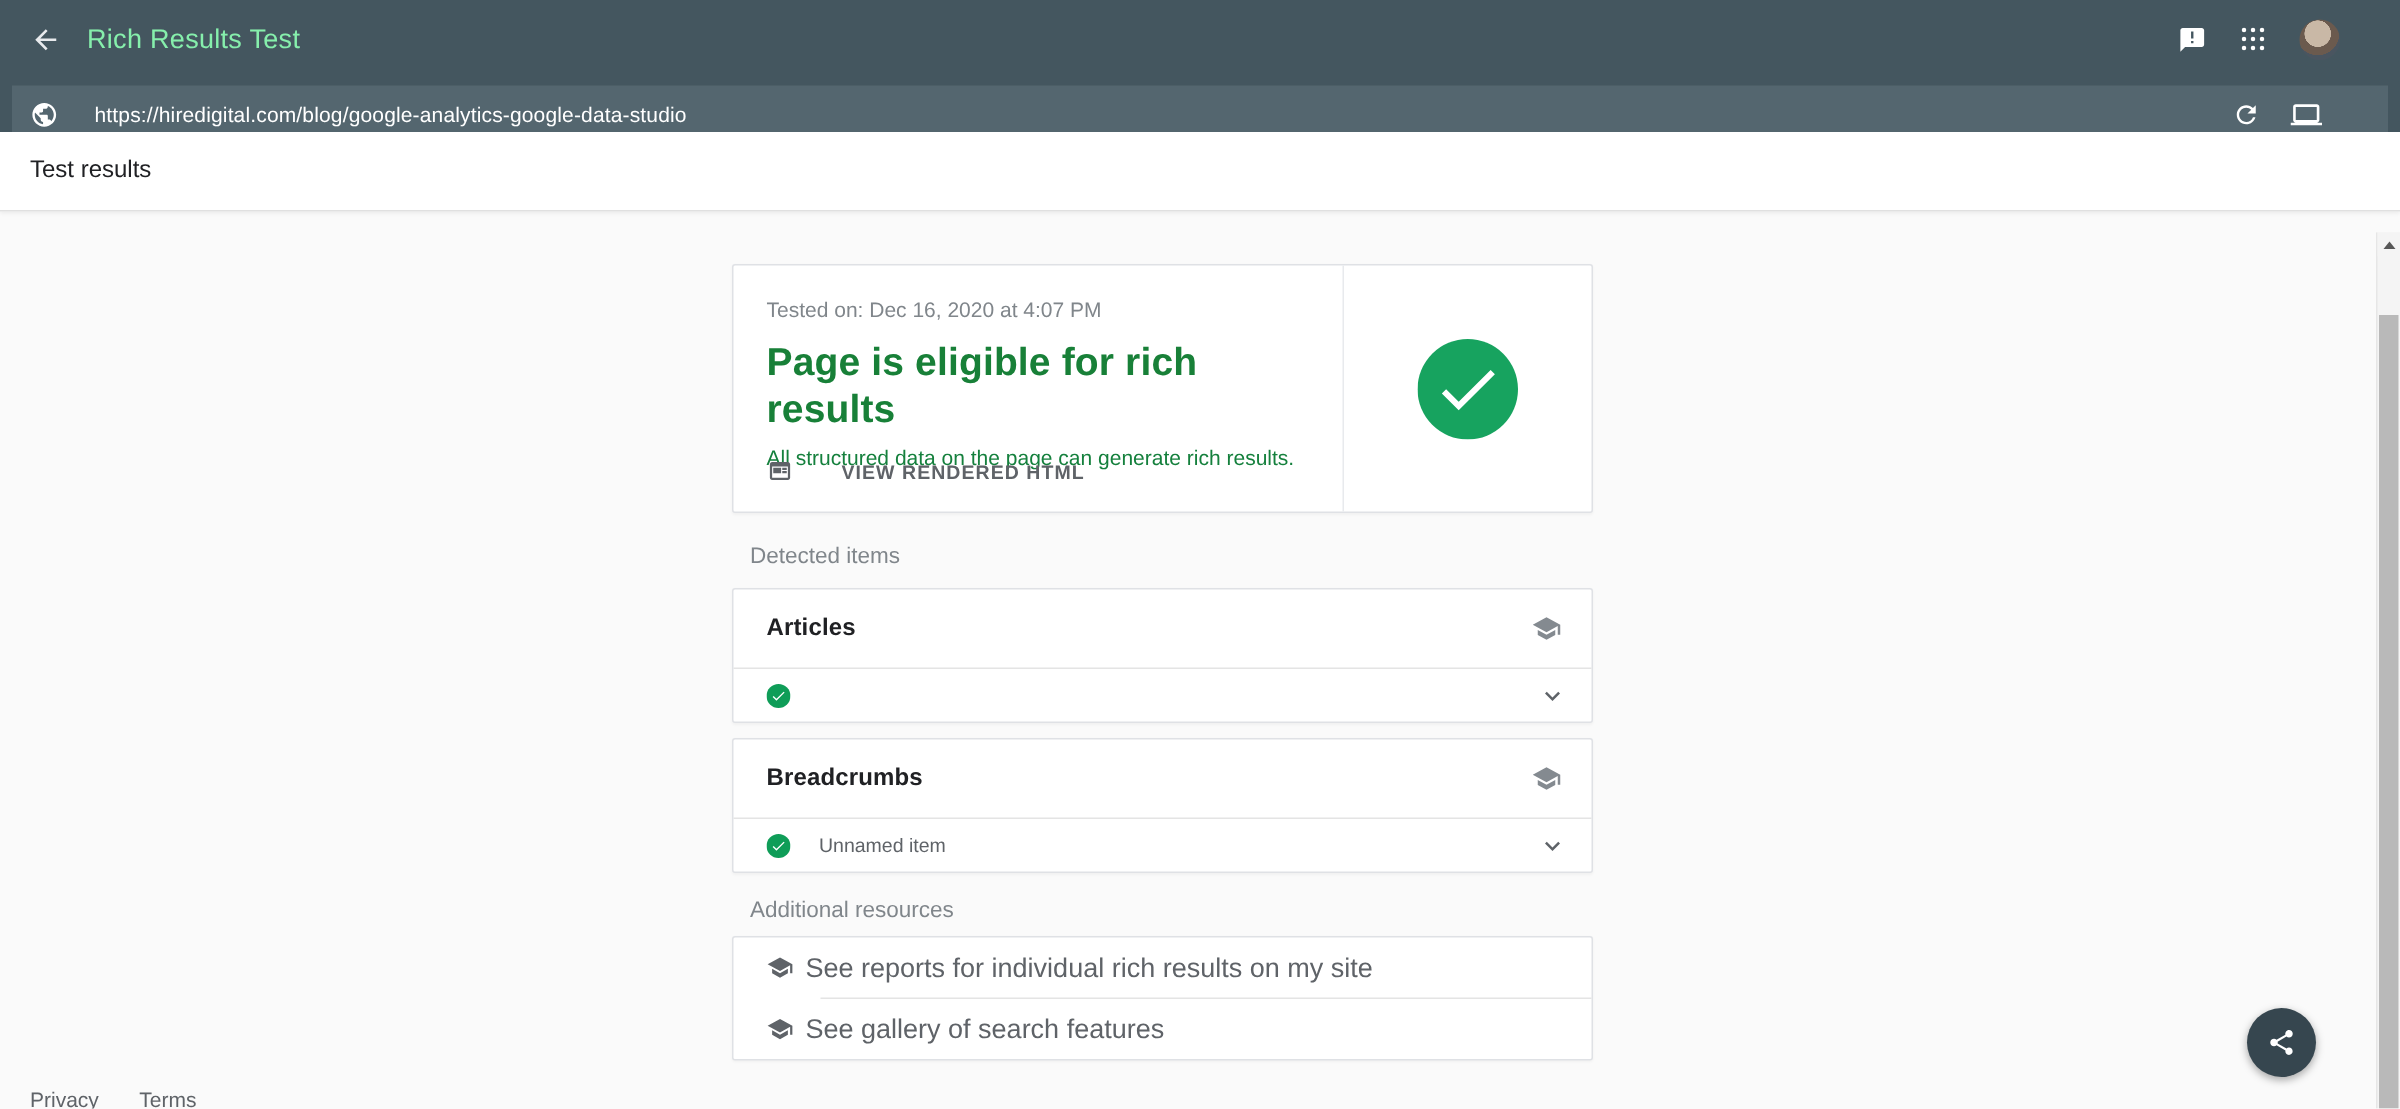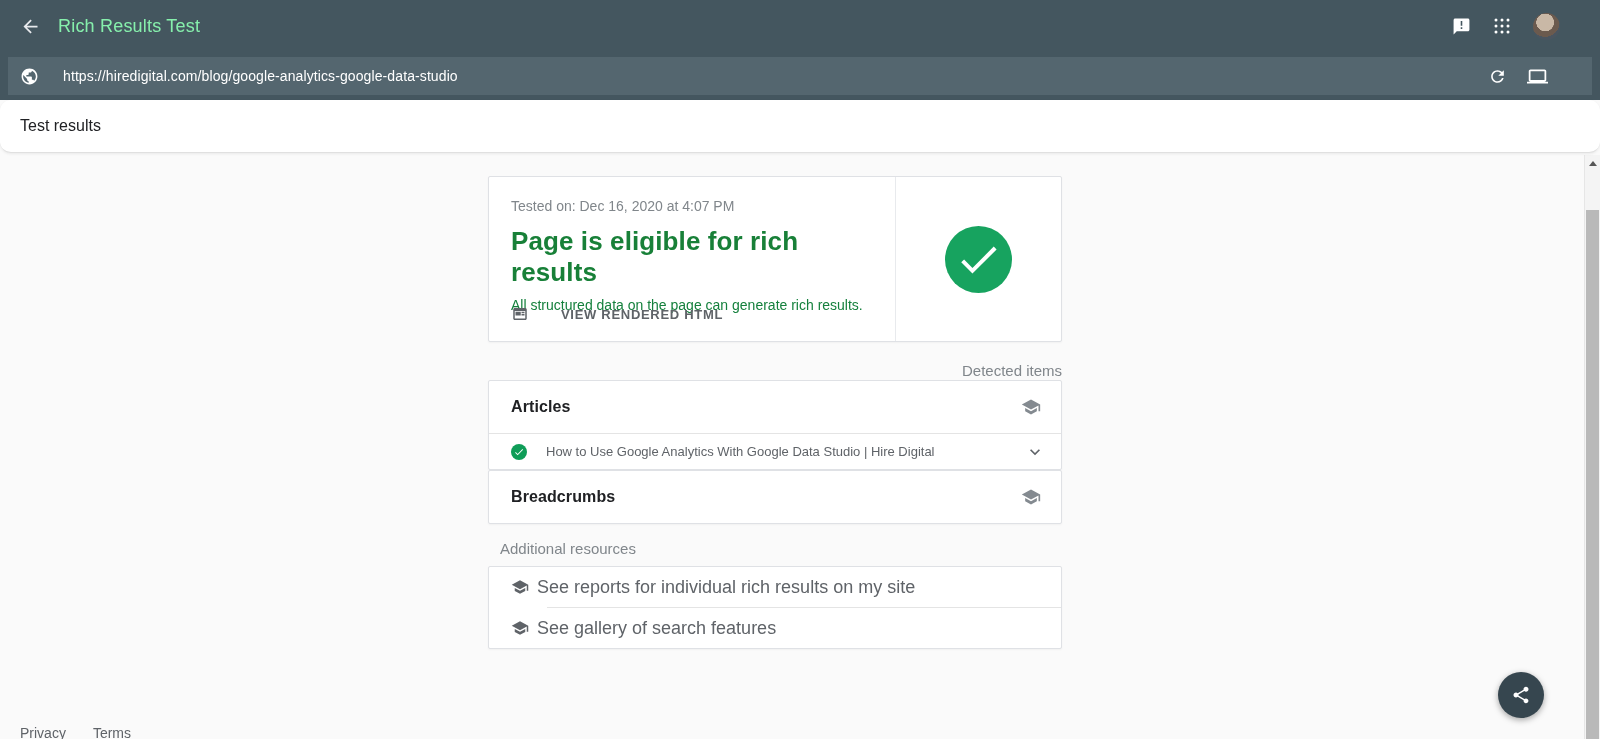--- a/index.html
+++ b/index.html
@@ -36,25 +36,25 @@
   .urlpanel {
     position:absolute; left:8px; right:8px; top:5px; height:38px;
     background:#54666f; display:flex; align-items:center;
   }
   .urlpanel .globe { margin-left:12px; }
   .urltext { color:#ffffff; font-size:14px; margin-left:24px; letter-spacing:.1px; }
   .urlpanel .spacer { flex:1; }
   .urlpanel .right { display:flex; align-items:center; gap:20px; margin-right:44px; }
   
   .resultsbar {
-    position:absolute; top:100px; left:0; width:1600px; height:53px;
+    position:absolute; top:88px; left:0; width:1600px; height:53px;
     background:#ffffff; border-bottom:1px solid #e0e0e0;
     box-shadow:0 1px 3px rgba(0,0,0,.07);
     display:flex; align-items:center; padding-left:20px;
-    font-size:16px; color:#202124; z-index:2;border-radius:11px;
+    font-size:16px; color:#202124; z-index:2;
   }
   
   .column { position:absolute; left:488px; top:176px; width:574px; }
   .card {
     background:#ffffff; border:1px solid #dfe1e5; border-radius:2px;
     box-shadow:0 1px 2px rgba(0,0,0,.04);
   }
   
   .result-card { position:relative; height:166px; margin-bottom:20px; }
   .result-main { position:absolute; left:0; top:0; right:166px; bottom:0; padding:21px 22px; }
@@ -69,24 +69,24 @@
   .view-link span {
     font-size:13px; color:#5f6368; font-weight:600; letter-spacing:.7px;margin-left:20px;
   }
   .result-status {
     position:absolute; right:0; top:0; bottom:0; width:166px;
     border-left:1px solid #e8eaed;
     display:flex; align-items:center; justify-content:center;
   }
   
   .section-label { font-size:15px; color:#80868b; padding-left:12px; height:18px; }
-  .label-detected { margin-bottom:0;text-align:right; }
+  .label-detected { margin-bottom:12px; }
   .label-resources { margin-top:16px; margin-bottom:8px; }
   
-  .group-card { margin-bottom:0; }
+  .group-card { margin-bottom:10px; }
   .group-header {
     height:52px; display:flex; align-items:center; padding:0 20px 0 22px;
   }
   .group-title { font-size:16px; font-weight:600; color:#202124; letter-spacing:.1px; }
   .group-header .spacer { flex:1; }
   .item-row {
     height:36px; border-top:1px solid #e4e4e4;
     display:flex; align-items:center; padding-left:22px; cursor:pointer;
   }
   .item-text { font-size:13px; color:#5f6368; margin-left:19px; }
@@ -218,34 +218,44 @@
       <span class="spacer"></span>
       <svg width="20" height="20" viewBox="0 0 24 24">
           <path fill="#848a90" d="M5 13.18v4L12 21l7-3.82v-4L12 17l-7-3.82zM12 3L1 9l11 6 9-4.91V17h2V9L12 3z"></path>
         </svg>
     </div>
     <div class="item-row">
       <svg width="16" height="16" viewBox="0 0 24 24">
         <circle cx="12" cy="12" r="12" fill="#0f9d58"></circle>
         <path fill="#ffffff" transform="translate(12,12) scale(0.68) translate(-12,-12)" d="M9 16.17L4.83 12l-1.42 1.41L9 19 21 7l-1.41-1.41z"></path>
       </svg>
-      <span class="item-text">How to Use Google Analytics With Google Data Studio | Hire Digital</span>
       <span class="spacer"></span>
       <svg class="chev" width="20" height="20" viewBox="0 0 24 24">
           <path fill="#5f6368" d="M16.59 8.59L12 13.17 7.41 8.59 6 10l6 6 6-6z"></path>
         </svg>
     </div>
   </section>
 
   <section class="card group-card">
     <div class="group-header">
       <span class="group-title">Breadcrumbs</span>
       <span class="spacer"></span>
       <svg width="20" height="20" viewBox="0 0 24 24">
           <path fill="#848a90" d="M5 13.18v4L12 21l7-3.82v-4L12 17l-7-3.82zM12 3L1 9l11 6 9-4.91V17h2V9L12 3z"></path>
+        </svg>
+    </div>
+    <div class="item-row">
+      <svg width="16" height="16" viewBox="0 0 24 24">
+        <circle cx="12" cy="12" r="12" fill="#0f9d58"></circle>
+        <path fill="#ffffff" transform="translate(12,12) scale(0.68) translate(-12,-12)" d="M9 16.17L4.83 12l-1.42 1.41L9 19 21 7l-1.41-1.41z"></path>
+      </svg>
+      <span class="item-text">Unnamed item</span>
+      <span class="spacer"></span>
+      <svg class="chev" width="20" height="20" viewBox="0 0 24 24">
+          <path fill="#5f6368" d="M16.59 8.59L12 13.17 7.41 8.59 6 10l6 6 6-6z"></path>
         </svg>
     </div>
   </section>
 
   <div class="section-label label-resources">Additional resources</div>
 
   <section class="card">
     <div class="res-row">
       <svg width="18" height="18" viewBox="0 0 24 24">
           <path fill="#5f6368" d="M5 13.18v4L12 21l7-3.82v-4L12 17l-7-3.82zM12 3L1 9l11 6 9-4.91V17h2V9L12 3z"></path>

